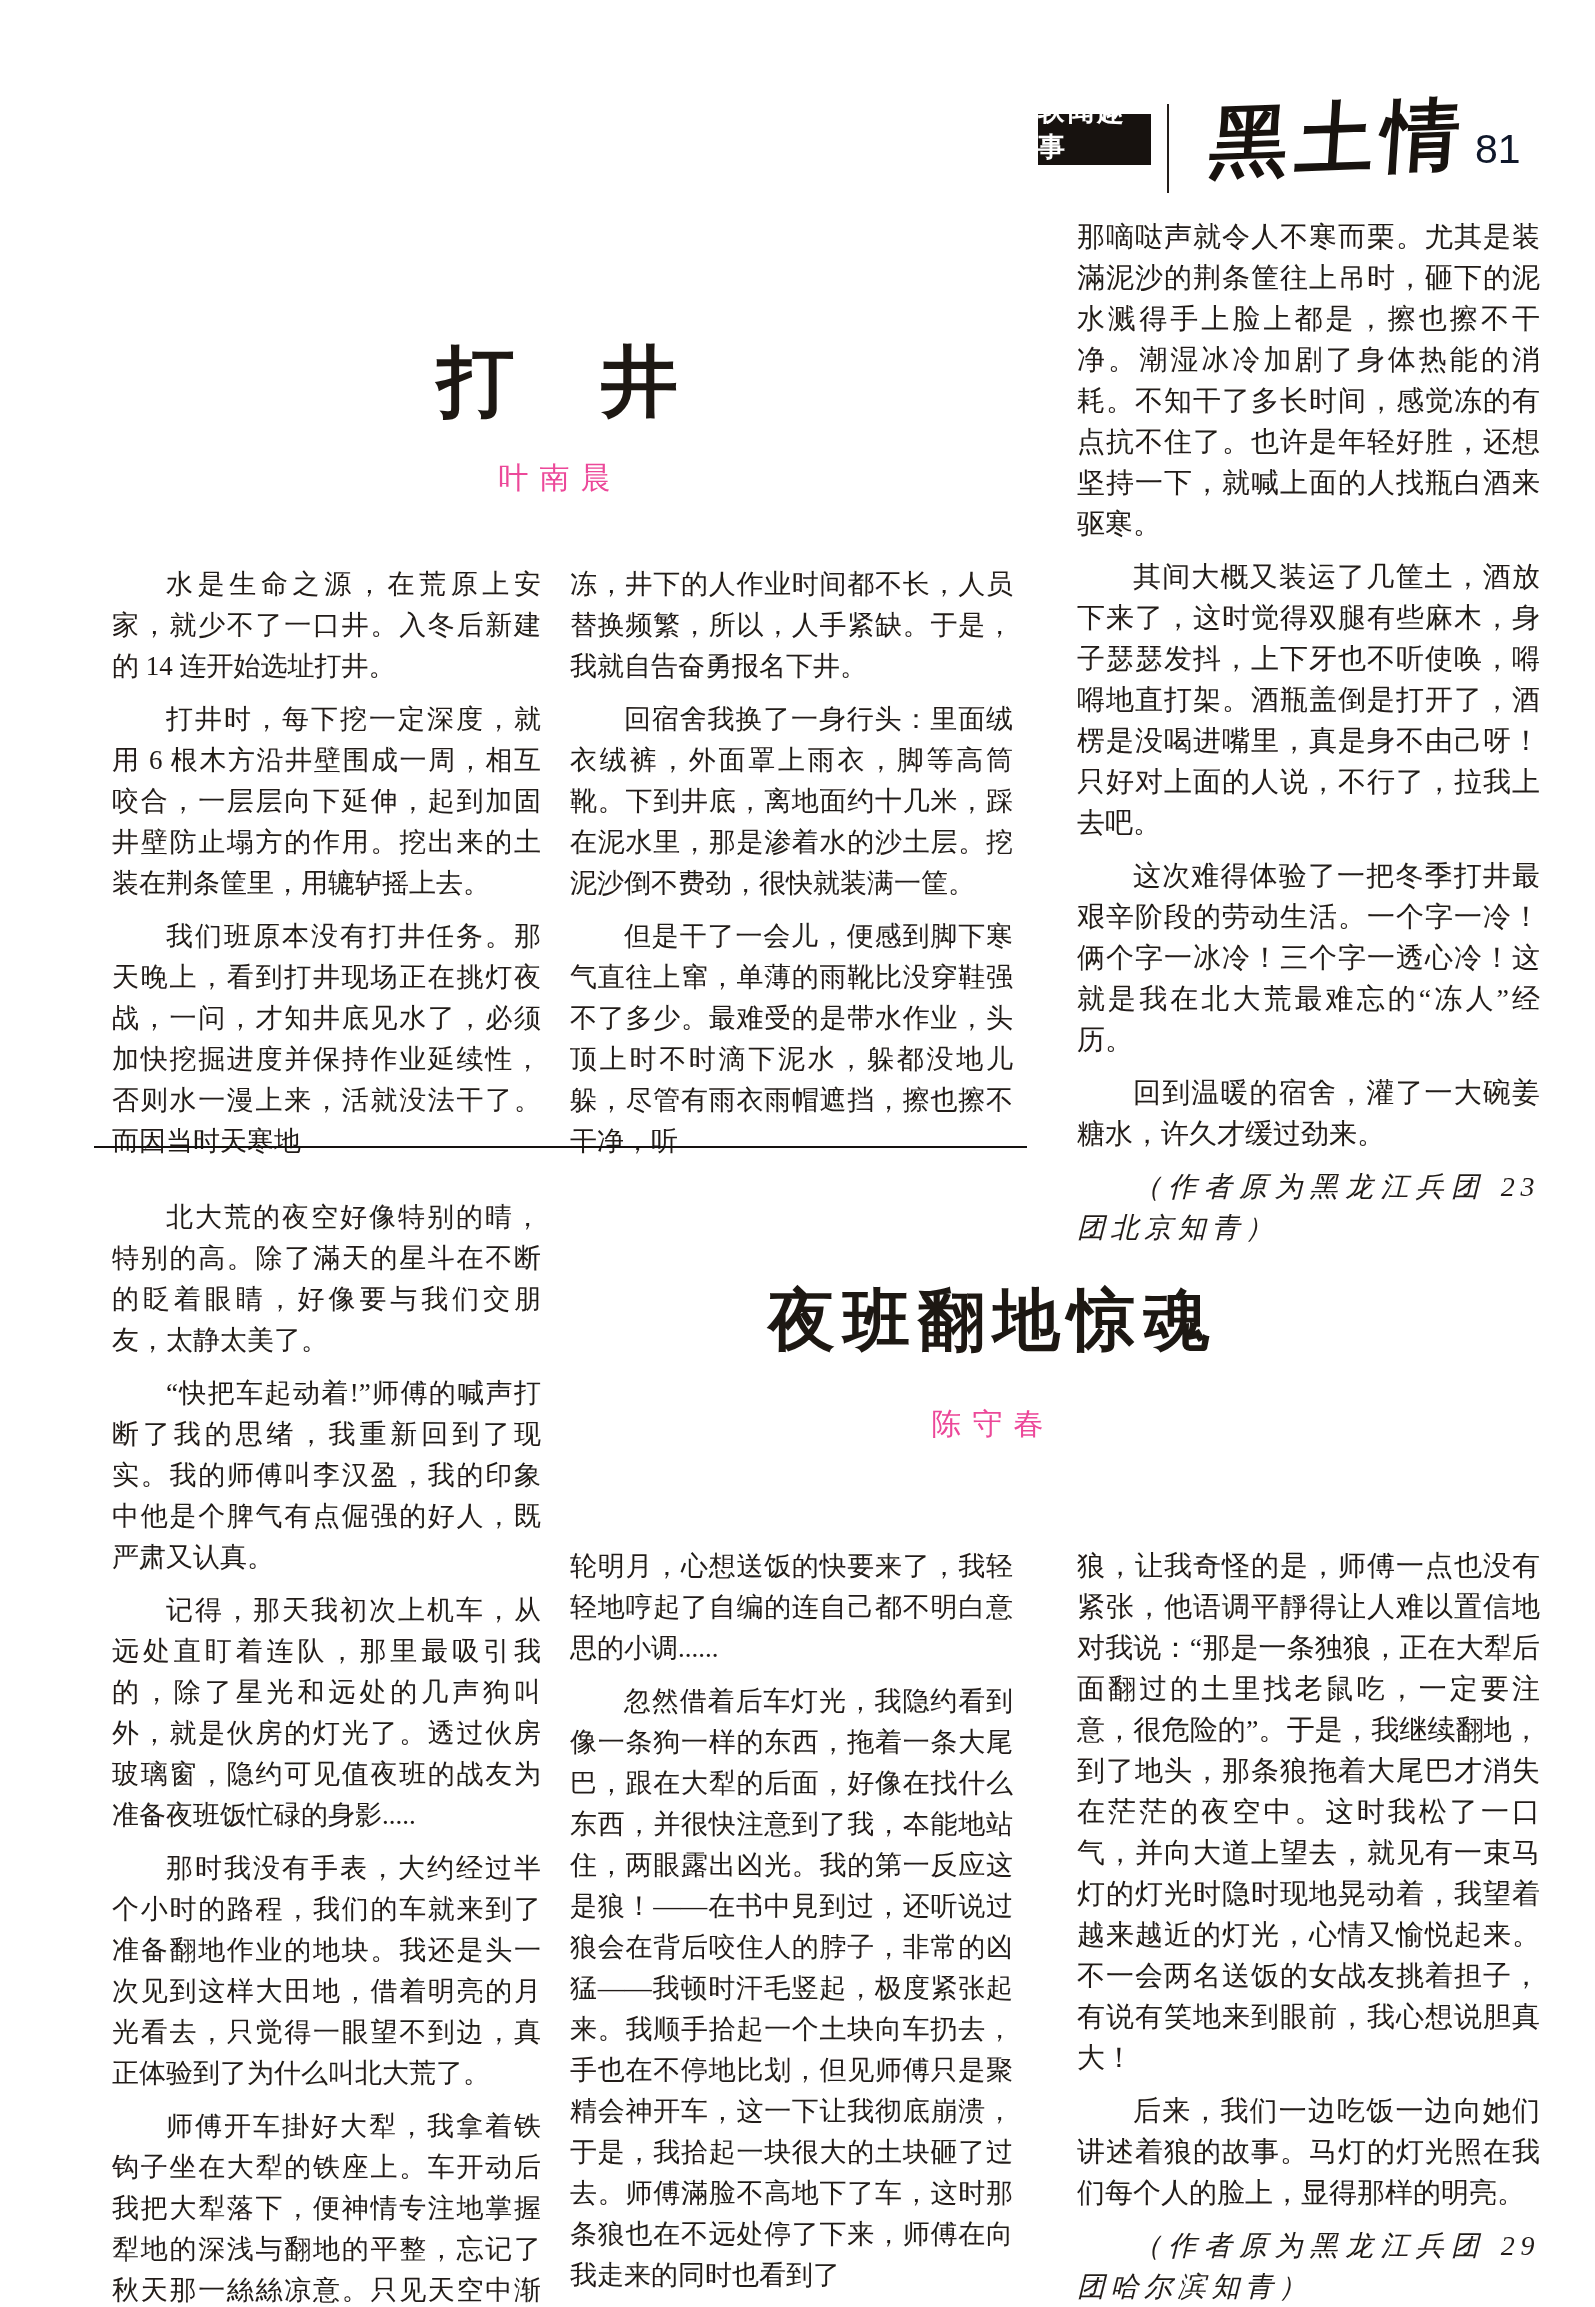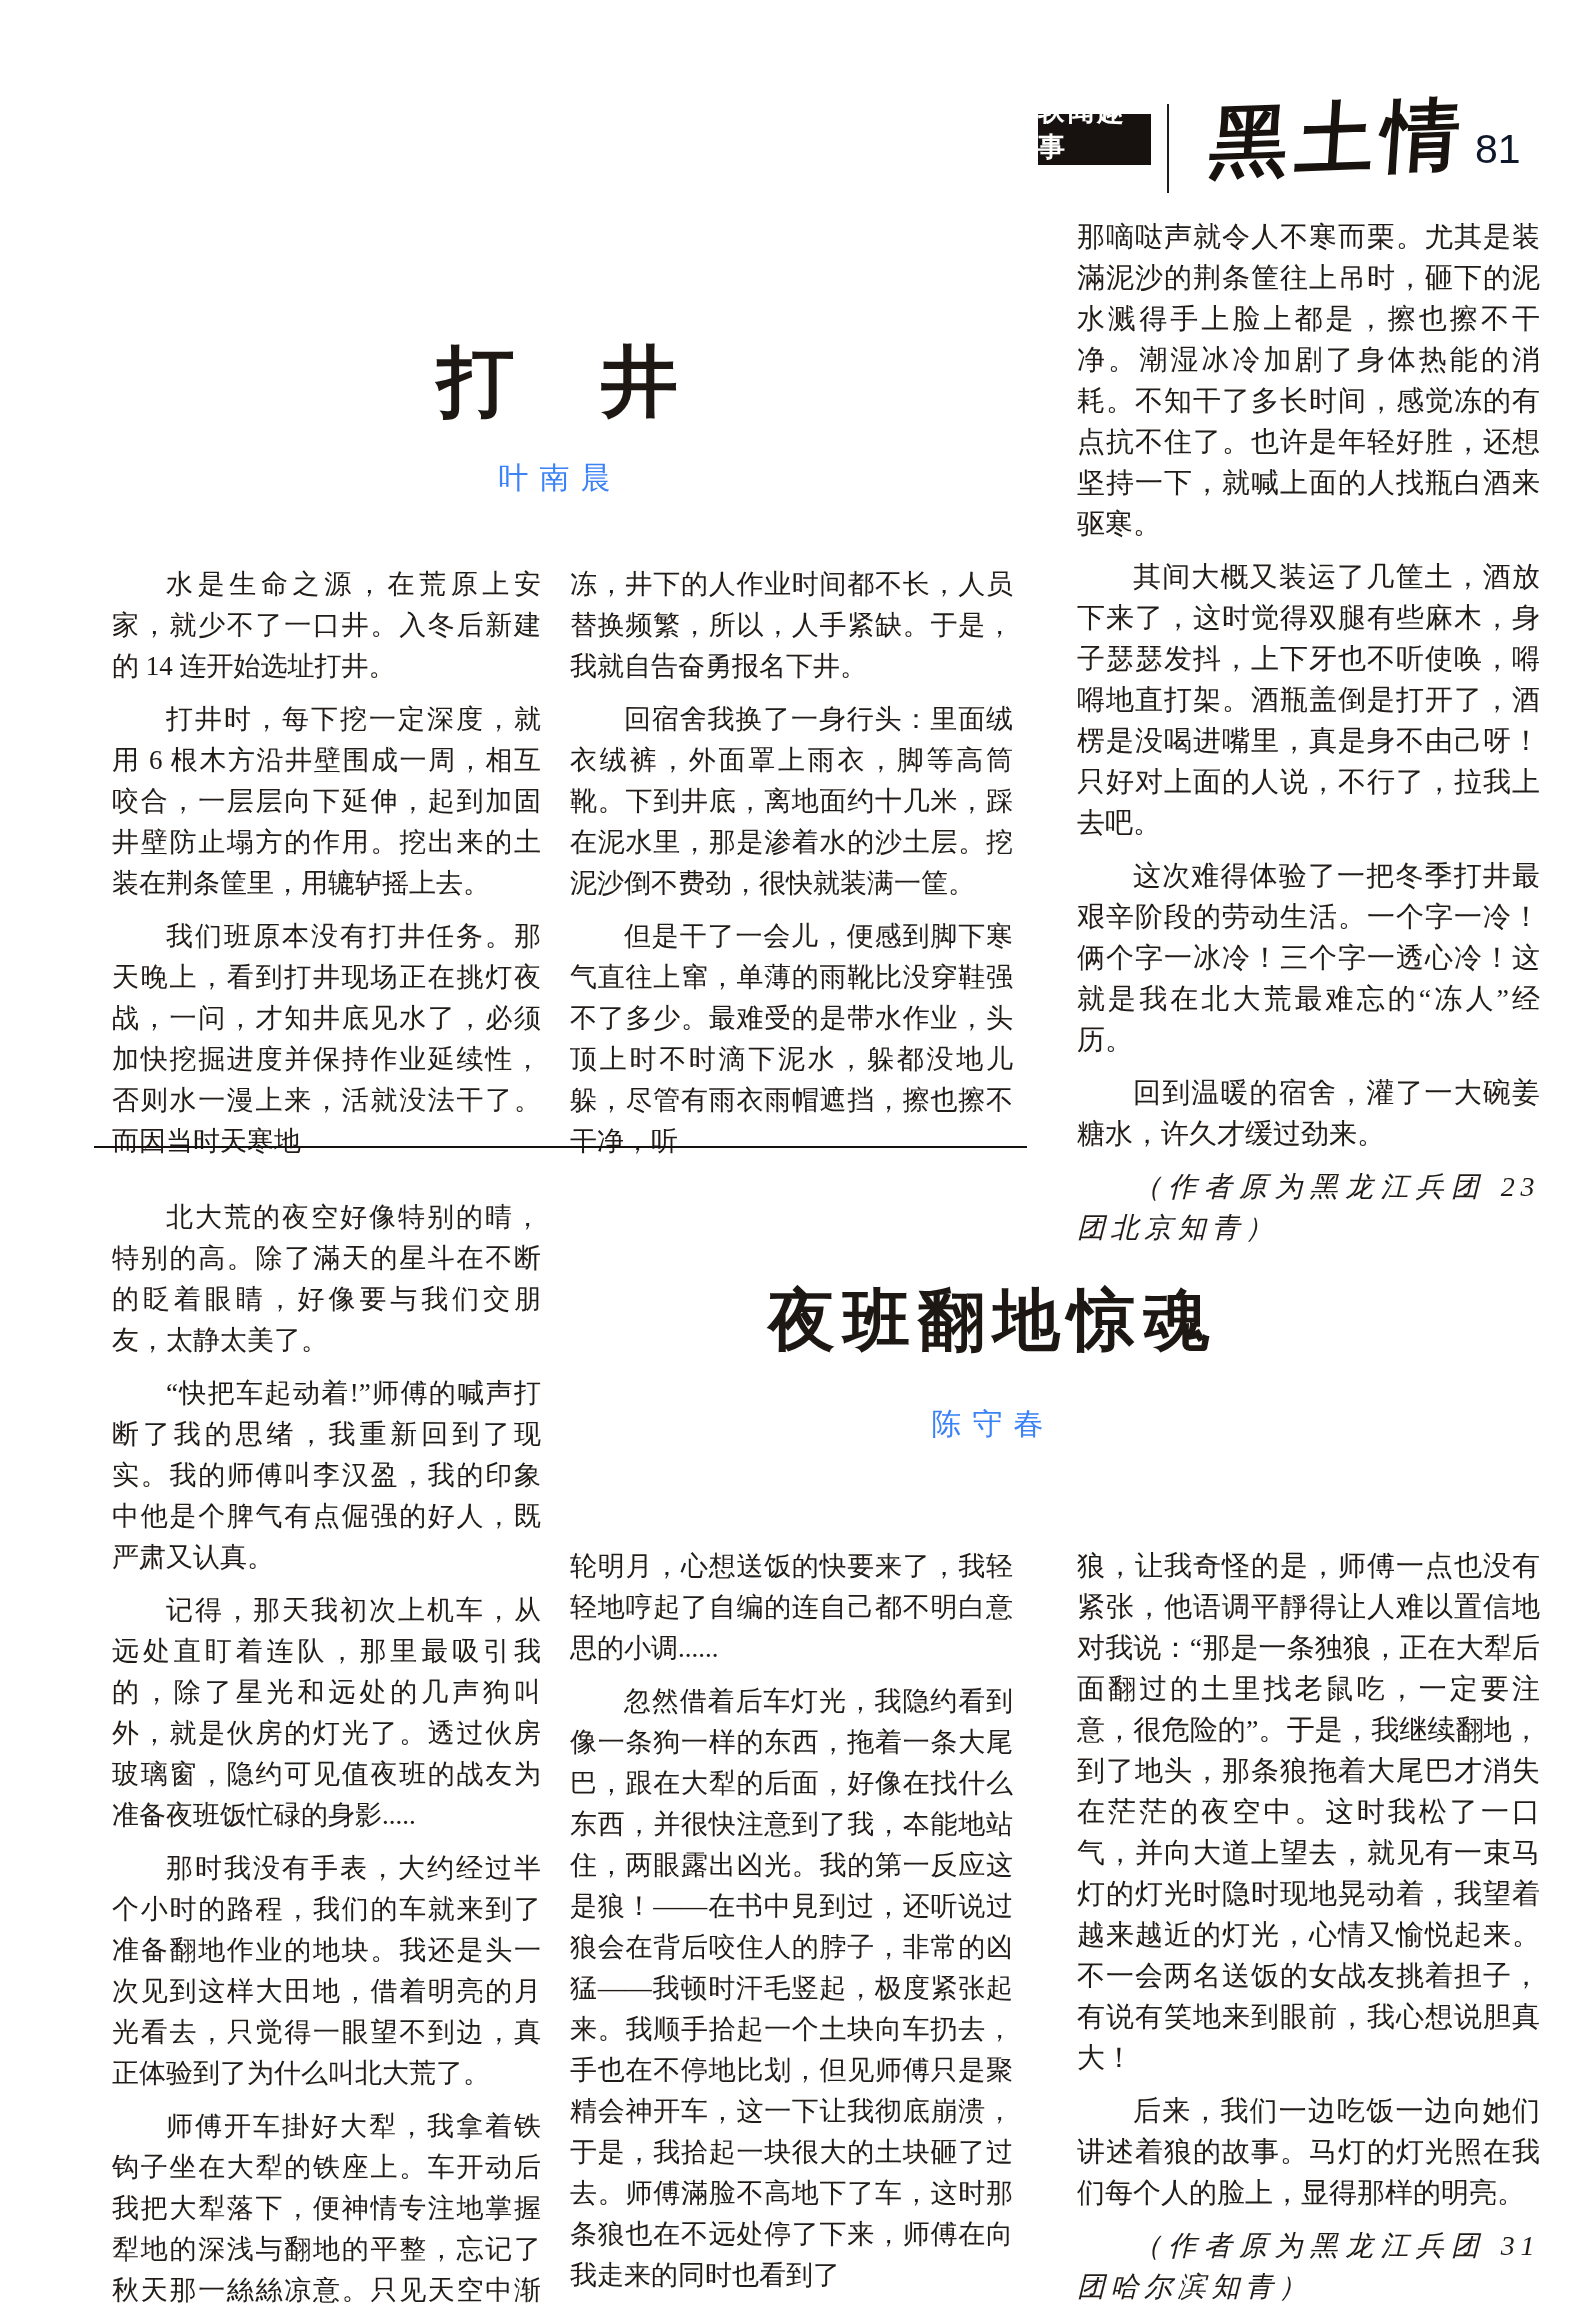--- a/index.html
+++ b/index.html
@@ -31,21 +31,21 @@
     font-family:"Liberation Sans","DejaVu Sans",sans-serif;
     font-size:41px;color:#0f172a;
   }
   
   .t1wrap{position:absolute;left:95px;top:331px;width:930px;text-align:center;}
   .t1{font-size:77px;font-weight:700;letter-spacing:4.8px;color:#1d1813;}
   .a1wrap{position:absolute;left:95px;top:458px;width:930px;text-align:center;}
   .t2wrap{position:absolute;left:556px;top:1275px;width:874px;text-align:center;}
   .t2{font-size:67px;font-weight:700;letter-spacing:8px;color:#1d1813;}
   .a2wrap{position:absolute;left:556px;top:1404px;width:874px;text-align:center;}
-  .author{font-size:30px;letter-spacing:11px;color:#3b82f6;margin-top:18px;}
+  .author{font-size:30px;letter-spacing:11px;color:#ec4899;margin-top:18px;}
   
   .col{position:absolute;text-align:justify;}
   .a1c1{left:100px;top:552px;width:453px;height:545px;font-size:27px;line-height:41px;}
   .a1c2{left:558px;top:552px;width:467px;height:545px;font-size:27px;line-height:41px;}
   .a1c3{left:1065px;top:204px;width:487px;height:906px;font-size:28px;line-height:41px;}
   .a2c1{left:100px;top:1185px;width:453px;height:1072px;font-size:27px;line-height:41px;}
   .a2c2{left:558px;top:1534px;width:467px;height:704px;font-size:27px;line-height:41px;}
   .a2c3{left:1065px;top:1533px;width:487px;height:708px;font-size:28px;line-height:41px;}
   .col p{margin:12px;padding:0;}
   .col p.ind{text-indent:2em;}
@@ -110,17 +110,17 @@
   </div>
 
   <div class="col a2c2">
     <p>轮明月，心想送饭的快要来了，我轻轻地哼起了自编的连自己都不明白意思的小调......</p>
     <p class="ind">忽然借着后车灯光，我隐约看到像一条狗一样的东西，拖着一条大尾巴，跟在大犁的后面，好像在找什么东西，并很快注意到了我，夲能地站住，两眼露出凶光。我的第一反应这是狼！——在书中見到过，还听说过狼会在背后咬住人的脖子，非常的凶猛——我顿时汗毛竖起，极度紧张起来。我顺手拾起一个土块向车扔去，手也在不停地比划，但见师傅只是聚精会神开车，这一下让我彻底崩溃，于是，我拾起一块很大的土块砸了过去。师傅滿脸不高地下了车，这时那条狼也在不远处停了下来，师傅在向我走来的同时也看到了</p>
   </div>
 
   <div class="col a2c3">
     <p>狼，让我奇怪的是，师傅一点也没有紧张，他语调平靜得让人难以置信地对我说：“那是一条独狼，正在大犁后面翻过的土里找老鼠吃，一定要注意，很危险的”。于是，我继续翻地，到了地头，那条狼拖着大尾巴才消失在茫茫的夜空中。这时我松了一口气，并向大道上望去，就见有一束马灯的灯光时隐时现地晃动着，我望着越来越近的灯光，心情又愉悦起来。不一会两名送饭的女战友挑着担子，有说有笑地来到眼前，我心想说胆真大！</p>
     <p class="ind">后来，我们一边吃饭一边向她们讲述着狼的故事。马灯的灯光照在我们每个人的脸上，显得那样的明亮。</p>
-    <p class="ind attr">（作者原为黑龙江兵团 31 团哈尔滨知青）</p>
+    <p class="ind attr">（作者原为黑龙江兵团 29 团哈尔滨知青）</p>
   </div>
 
 </div>
 
 
 </body></html>

